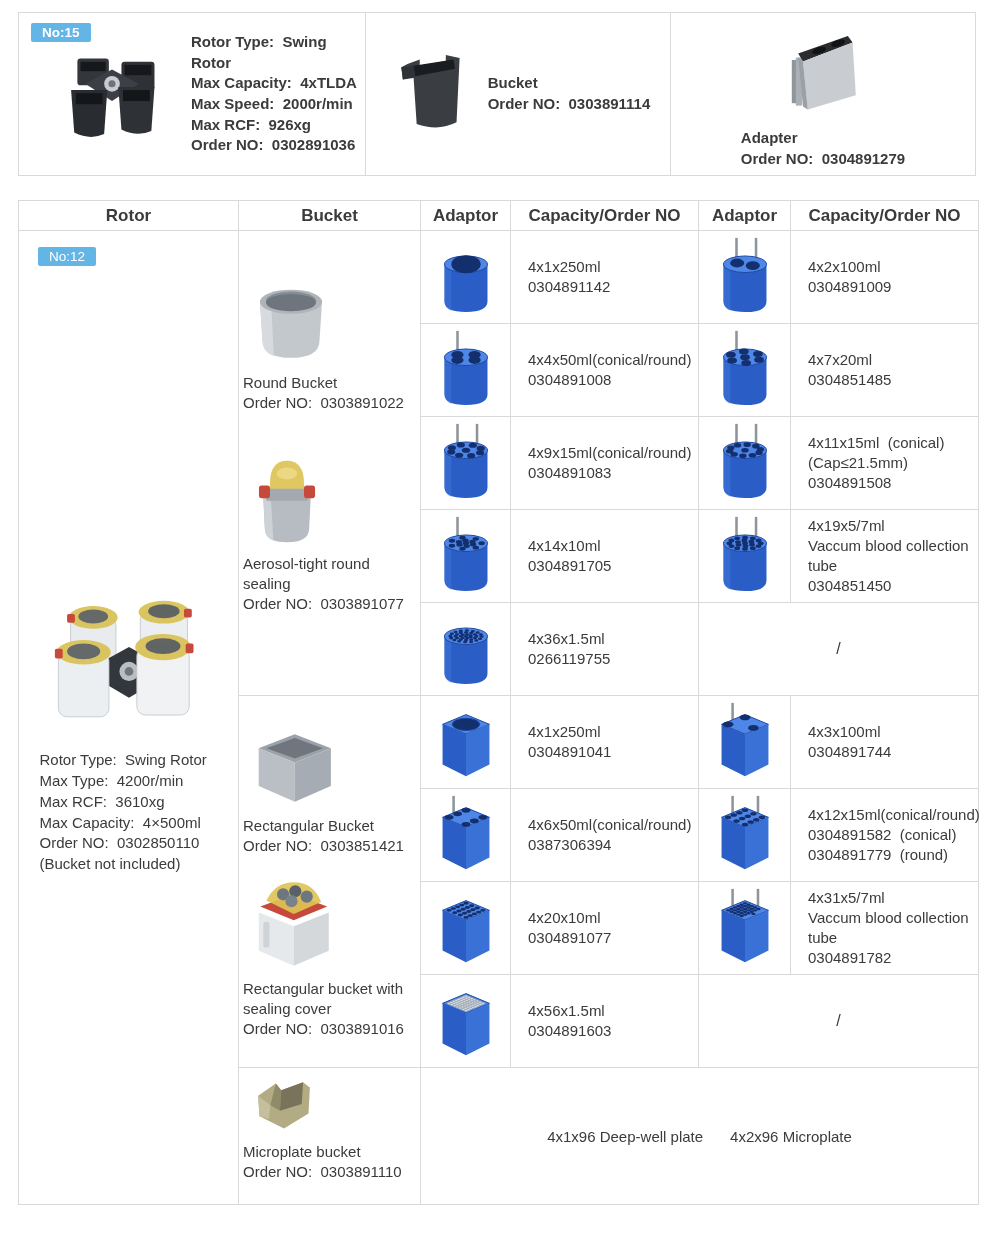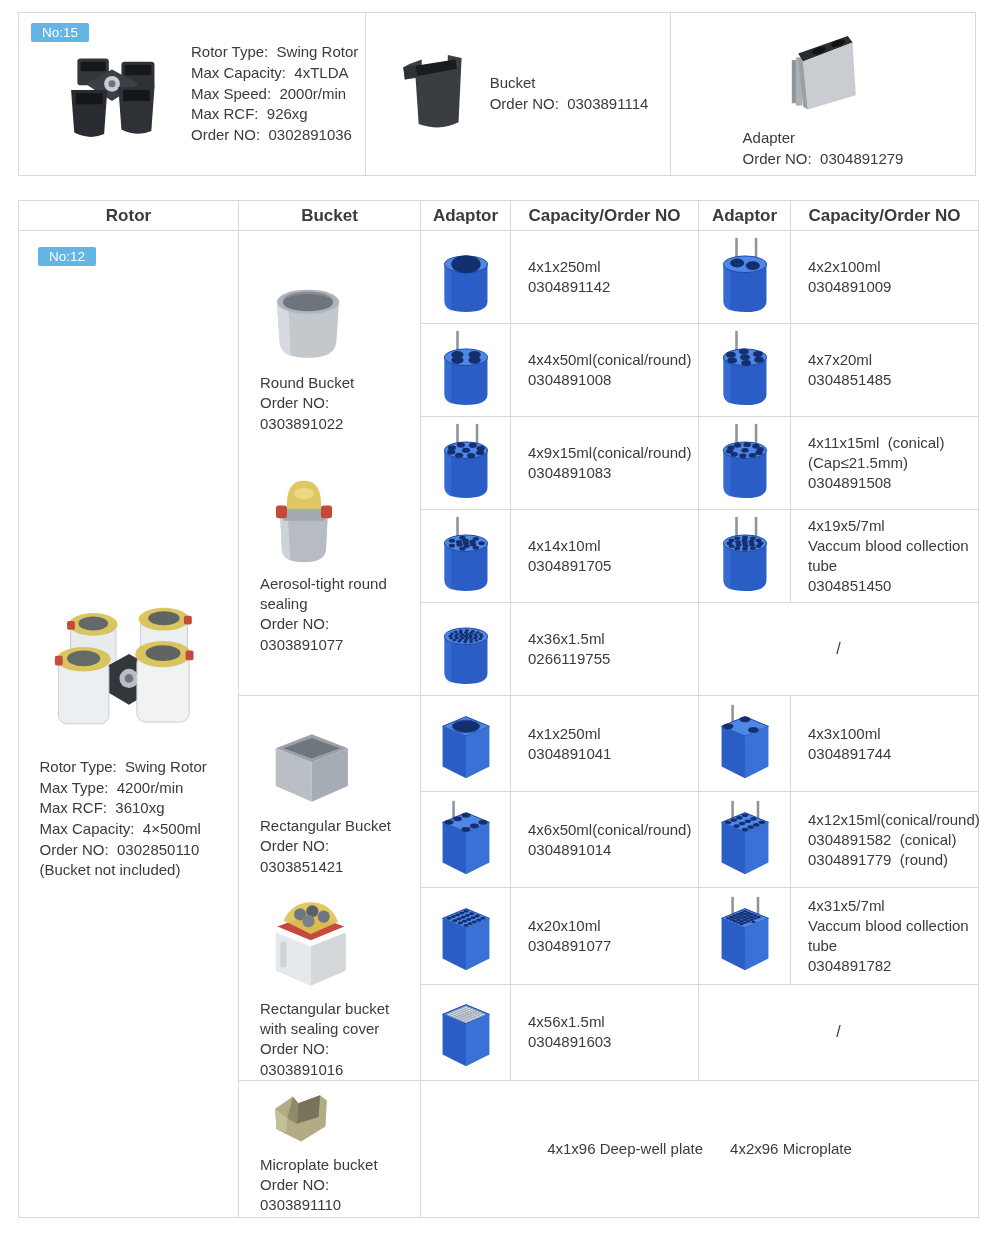--- a/index.html
+++ b/index.html
@@ -1,21 +1,21 @@
 <!DOCTYPE html>
 <html><head>
 <meta charset="utf-8">
 <style>
   html,body{margin:0;padding:0;background:#fff;}
   body{font-family:"Liberation Sans",sans-serif;color:#3b3b3b;}
   .wrap{position:relative;width:1000px;height:1234px;background:#fff;overflow:hidden;}
 
   
   .topbox{position:absolute;left:18px;top:12px;width:958px;height:164px;border:1px solid #d9d9d9;display:flex;box-sizing:border-box;}
-  .tcell{position:relative;display:flex;align-items:center;box-sizing:border-box;}
+  .tcell{position:relative;display:flex;align-items:center;box-sizing:border-box;font-weight:bold;}
   .tc1{width:347px;border-right:1px solid #d9d9d9;padding-left:30px;gap:16px;}
   .tc2{width:305px;border-right:1px solid #d9d9d9;justify-content:center;gap:10px;}
   .tc3{width:304px;justify-content:center;gap:10px;flex-direction:column;}
   .badge{position:absolute;left:12px;top:10px;background:#62b5e5;color:#fff;font-size:13.5px;padding:2px 11px;border-radius:2px;}
   .specs div,.lbl div{font-size:15px;line-height:1.38;white-space:pre-wrap;}
 
   
   table.main{position:absolute;left:18px;top:200px;width:960px;border-collapse:collapse;table-layout:fixed;}
   .main th,.main td{border:1px solid #d9d9d9;box-sizing:border-box;}
   .main th{font-weight:bold;font-size:17px;height:30px;text-align:center;}
@@ -26,21 +26,21 @@
   .plates-inner{display:flex;justify-content:center;gap:27px;font-size:15px;}
 
   
   td.rotorcell{position:relative;vertical-align:middle;text-align:center;}
   .rimg{margin-top:26px;}
   .specs2{width:178px;margin:10px auto 0;text-align:left;}
   .specs2 div{font-size:15px;line-height:1.38;white-space:pre-wrap;}
   .b12{left:19px;top:16px;}
 
   
-  td.bucketcell{vertical-align:top;padding:0 4px 0 21px;}
+  td.bucketcell{vertical-align:top;padding:0 4px 0 4px;}
   .bgroup{text-align:left;}
   .bimg{text-align:center;}
   .bname,.bord{font-size:15px;line-height:1.35;white-space:pre-wrap;}
   .g-round{margin-top:38px;}
   .g-aerosol{margin-top:34px;}
   .g-rect{margin-top:20px;}
   .g-cover{margin-top:16px;}
   .g-micro{margin-top:6px;}
   .ic{display:inline-block;line-height:0;}
 </style>
@@ -450,21 +450,21 @@
                 <polygon points="8,27 32,37 32,80 8,68" fill="#2a5ec6"></polygon>
                 <polygon points="32,37 56,27 56,68 32,80" fill="#3a71d6"></polygon>
                 <ellipse cx="14.7" cy="27.0" rx="4.5" ry="2.5" fill="#142f6e"></ellipse>
                 <ellipse cx="23.4" cy="23.4" rx="4.5" ry="2.5" fill="#142f6e"></ellipse>
                 <ellipse cx="32.0" cy="19.8" rx="4.5" ry="2.5" fill="#142f6e"></ellipse>
                 <ellipse cx="32.0" cy="34.2" rx="4.5" ry="2.5" fill="#142f6e"></ellipse>
                 <ellipse cx="40.6" cy="30.6" rx="4.5" ry="2.5" fill="#142f6e"></ellipse>
                 <ellipse cx="49.3" cy="27.0" rx="4.5" ry="2.5" fill="#142f6e"></ellipse>
               </svg></span></td>
         <td class="cap">4x6x50ml(conical/round)
-0304891014</td>
+0387306394</td>
         <td class="adp"><span class="ic"><svg width="64" height="84" viewBox="0 0 64 86">
                 <rect x="18" y="5" width="2.6" height="27" fill="#8d949b"></rect>
                 <rect x="44" y="5" width="2.6" height="27" fill="#8d949b"></rect>
                 <polygon points="8,27 32,17 56,27 32,37" fill="#4f87e8" stroke="#1d49a0" stroke-width="1"></polygon>
                 <polygon points="8,27 32,37 32,80 8,68" fill="#2a5ec6"></polygon>
                 <polygon points="32,37 56,27 56,68 32,80" fill="#3a71d6"></polygon>
                 <ellipse cx="14.7" cy="27.0" rx="3.3" ry="1.8" fill="#142f6e"></ellipse>
                 <ellipse cx="20.5" cy="24.6" rx="3.3" ry="1.8" fill="#142f6e"></ellipse>
                 <ellipse cx="26.2" cy="22.2" rx="3.3" ry="1.8" fill="#142f6e"></ellipse>
                 <ellipse cx="32.0" cy="19.8" rx="3.3" ry="1.8" fill="#142f6e"></ellipse>

